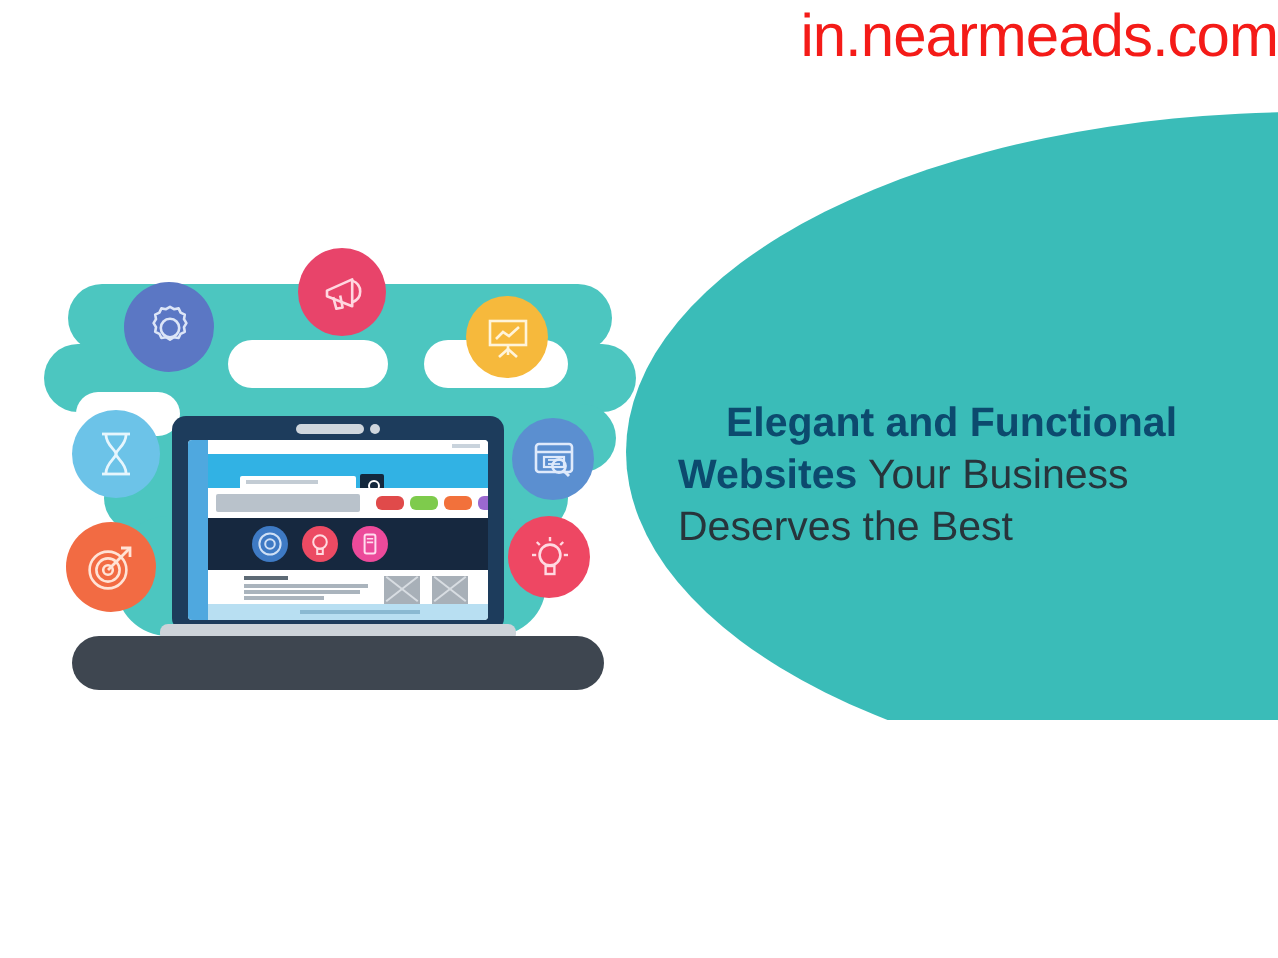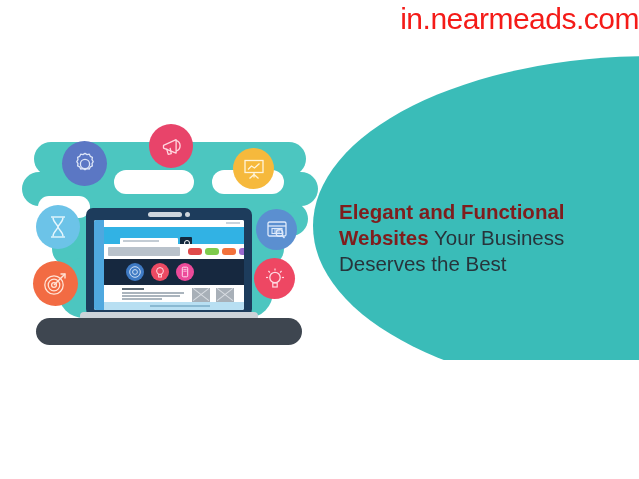--- a/index.html
+++ b/index.html
@@ -123,21 +123,21 @@
   .badge.window{left:256px;top:209px;width:41px;height:41px;background:#5b8fd0;}
   .badge.target{left:33px;top:261px;width:45px;height:45px;background:#f26b43;}
   .badge.bulb{left:254px;top:258px;width:41px;height:41px;background:#ee4763;}
 
   
   .headline{
     position:absolute;left:339px;top:199px;width:270px;
     font-size:20.5px;line-height:26px;color:#1d2b33;
     font-family:"Liberation Sans", sans-serif;
   }
-  .headline .b{font-weight:bold;color:#7f1d1d;}
+  .headline .b{font-weight:bold;color:#0c4a6e;margin-left:24px;}
   .headline .r{font-weight:400;color:#27343b;}
 </style>
 </head>
 <body>
 
 <div class="banner">
 
   <div class="watermark">in.nearmeads.com</div>
 
   <div class="teal-circle"></div>

